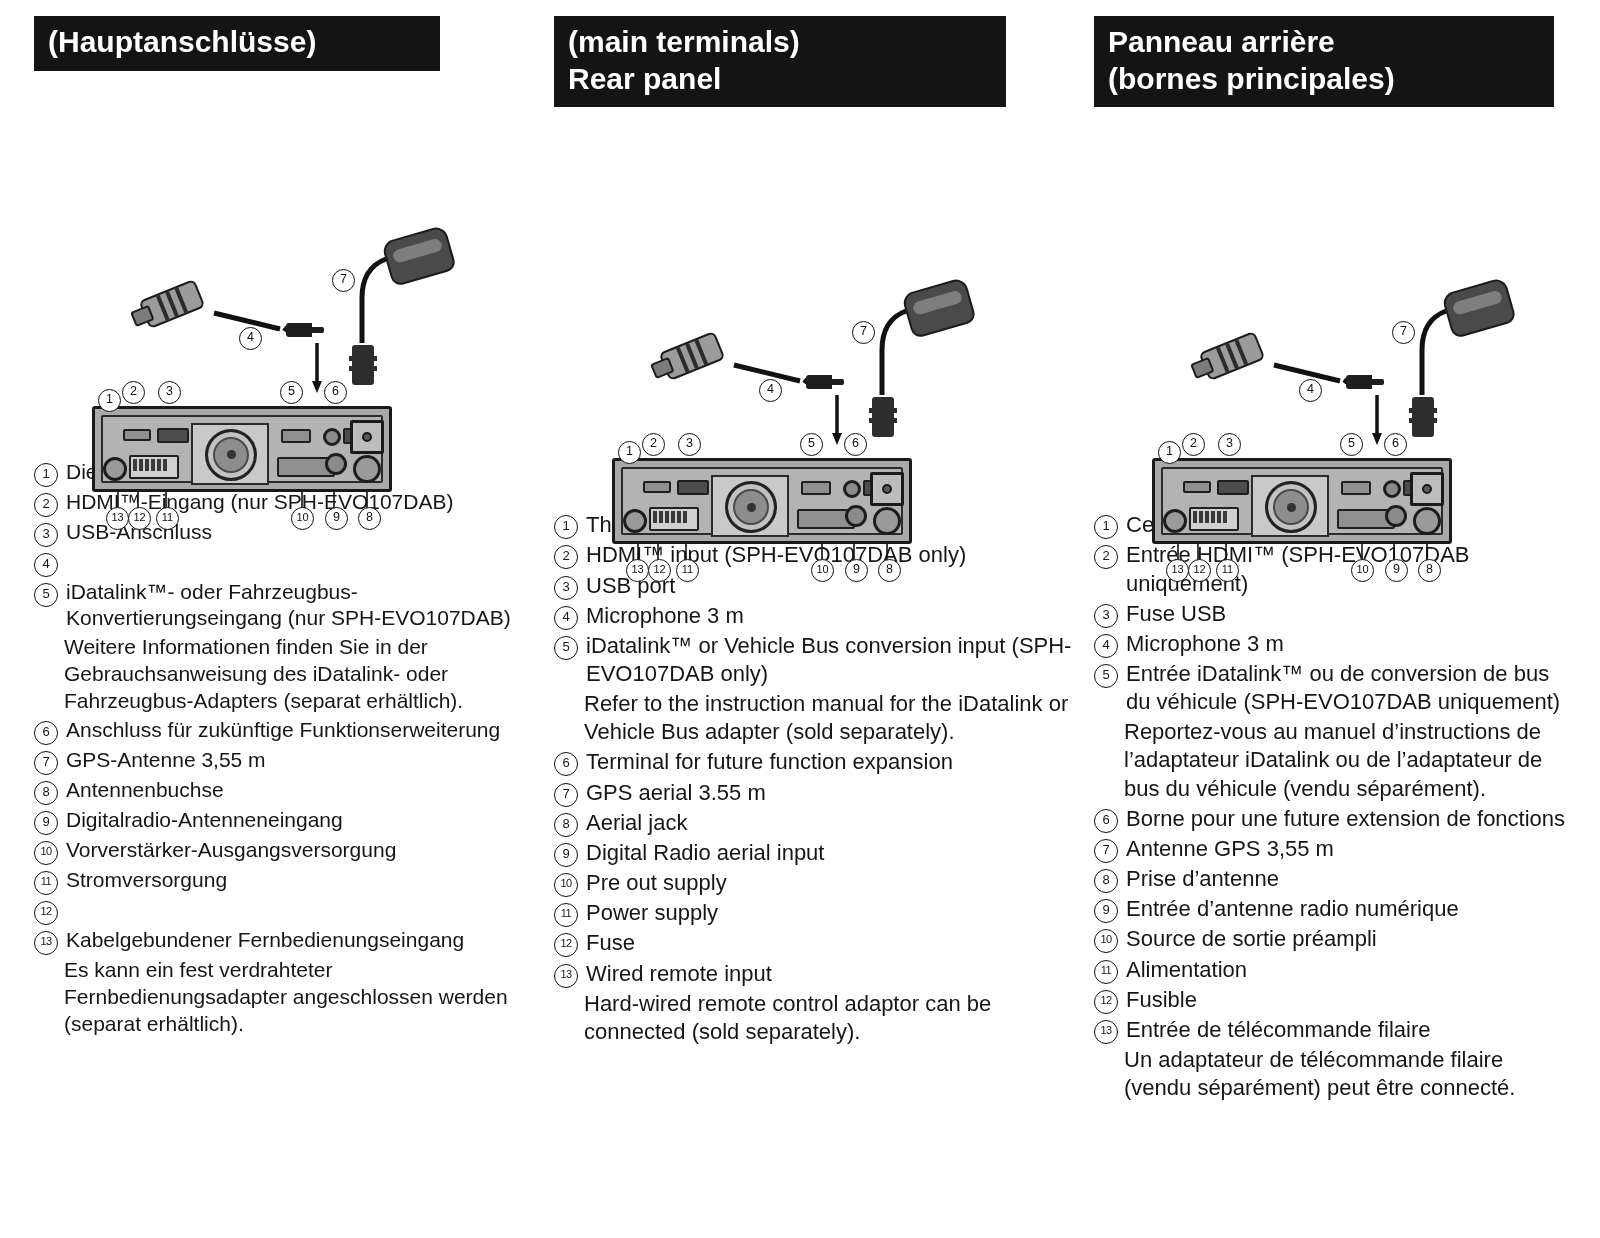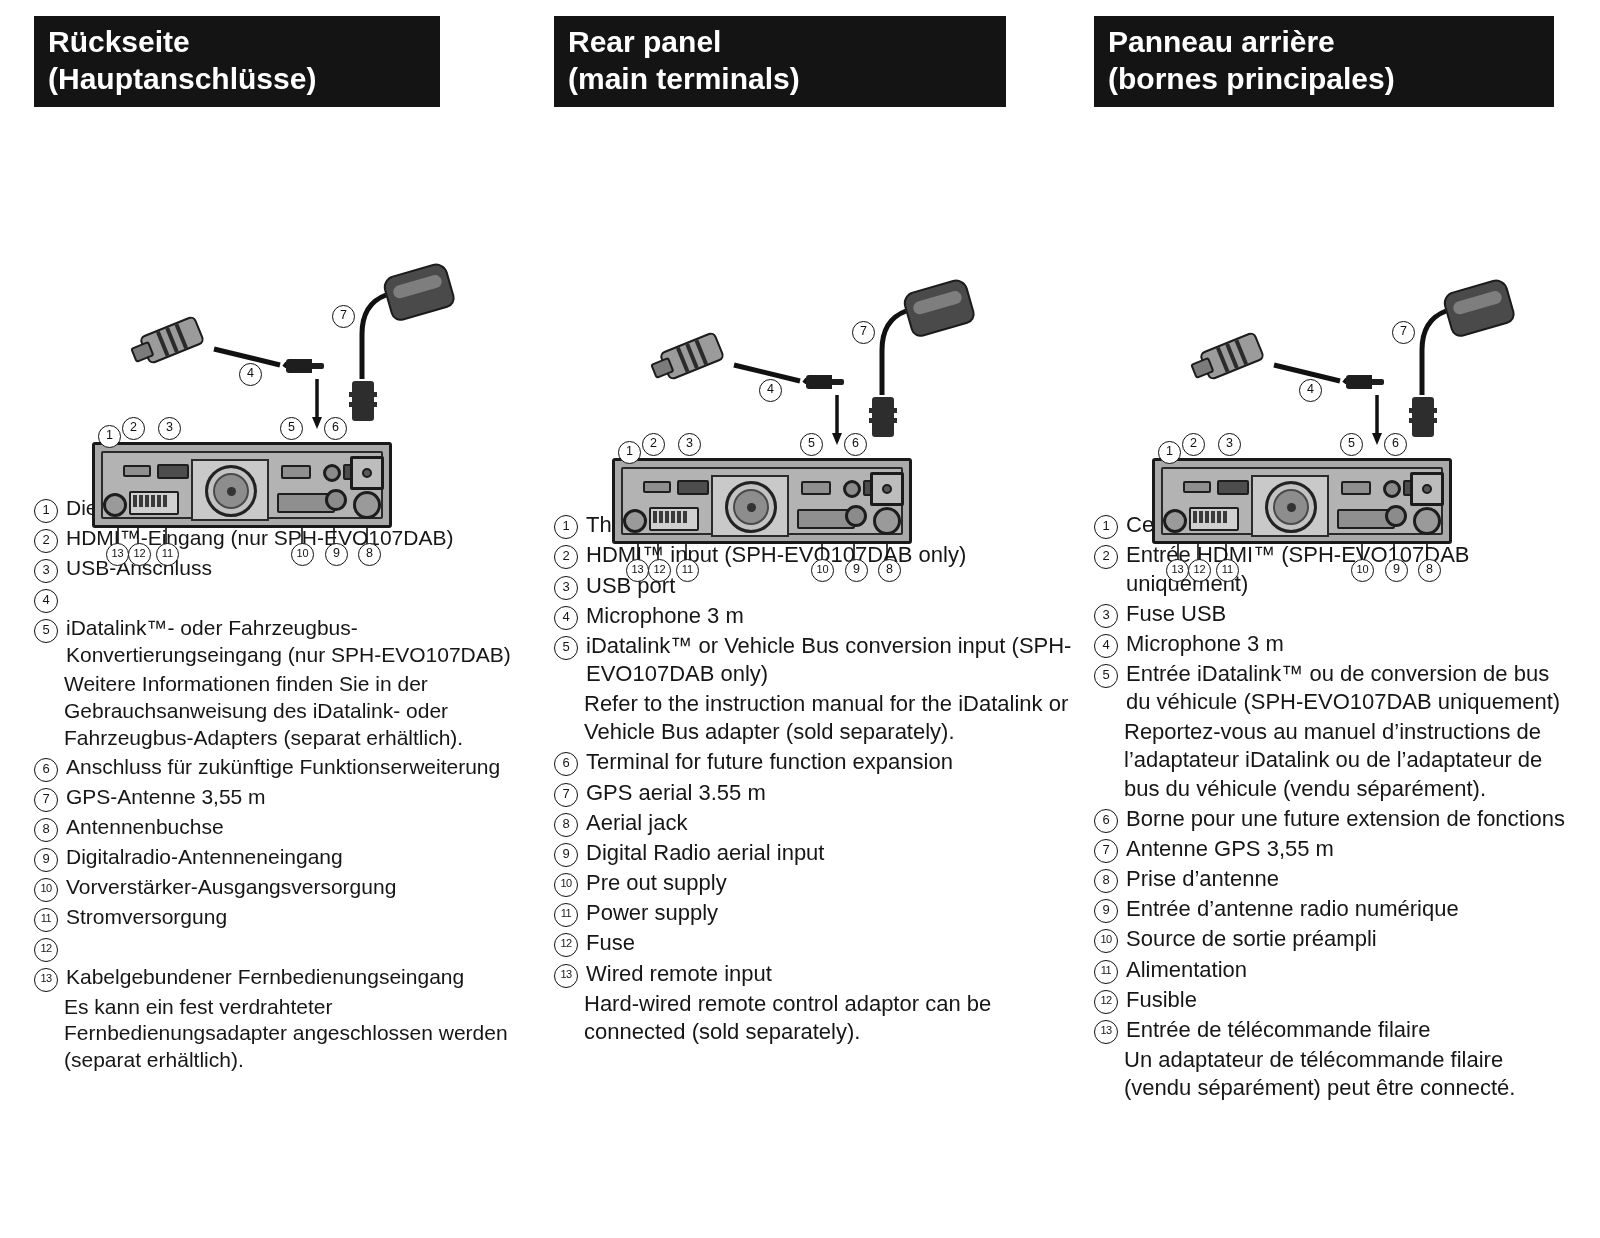--- a/index.html
+++ b/index.html
@@ -271,21 +271,20 @@
   .fr-legend { font-size: 22px; }
 </style>
 </head>
 <body>
 
 <div class="page">
   <div class="columns">
 
     <div class="col col-de">
       <div class="title-bar title-de">
-        <span class="ln">Rückseite</span>
         <span class="ln">(Hauptanschlüsse)</span>
       </div>
 
       <div class="diagram diagram-de">
         <svg class="lines" width="470" height="360" viewBox="0 0 470 360">
 
           <path d="M328 250 L328 205 C328 185 336 172 352 166" stroke="#111" stroke-width="5" fill="none"></path>
 
           <path d="M250 238 L253 234" stroke="#111" stroke-width="4" fill="none"></path>
           <path d="M180 220 L246 236" stroke="#111" stroke-width="5" fill="none"></path>
@@ -407,22 +406,22 @@
         <div class="row">
             <span class="marker two">13</span>
             <span class="txt">Kabelgebundener Fernbedienungseingang</span>
           </div>
         <div class="sub">Es kann ein fest verdrahteter Fernbedienungsadapter angeschlossen werden (separat erhältlich).</div>
       </div>
     </div>
 
     <div class="col col-en">
       <div class="title-bar title-en">
+        <span class="ln">(main terminals)</span>
         <span class="ln">Rear panel</span>
-        <span class="ln">(main terminals)</span>
       </div>
 
       <div class="diagram diagram-en">
         <svg class="lines" width="470" height="360" viewBox="0 0 470 360">
           <path d="M328 250 L328 205 C328 185 336 172 352 166" stroke="#111" stroke-width="5" fill="none"></path>
           <path d="M250 238 L253 234" stroke="#111" stroke-width="4" fill="none"></path>
           <path d="M180 220 L246 236" stroke="#111" stroke-width="5" fill="none"></path>
           <path d="M283 250 L283 292" stroke="#111" stroke-width="3.5" fill="none"></path>
           <polygon points="283,300 278,288 288,288" fill="#111"></polygon>
           <line x1="74" y1="313" x2="74" y2="330" stroke="#111" stroke-width="1.6"></line>

